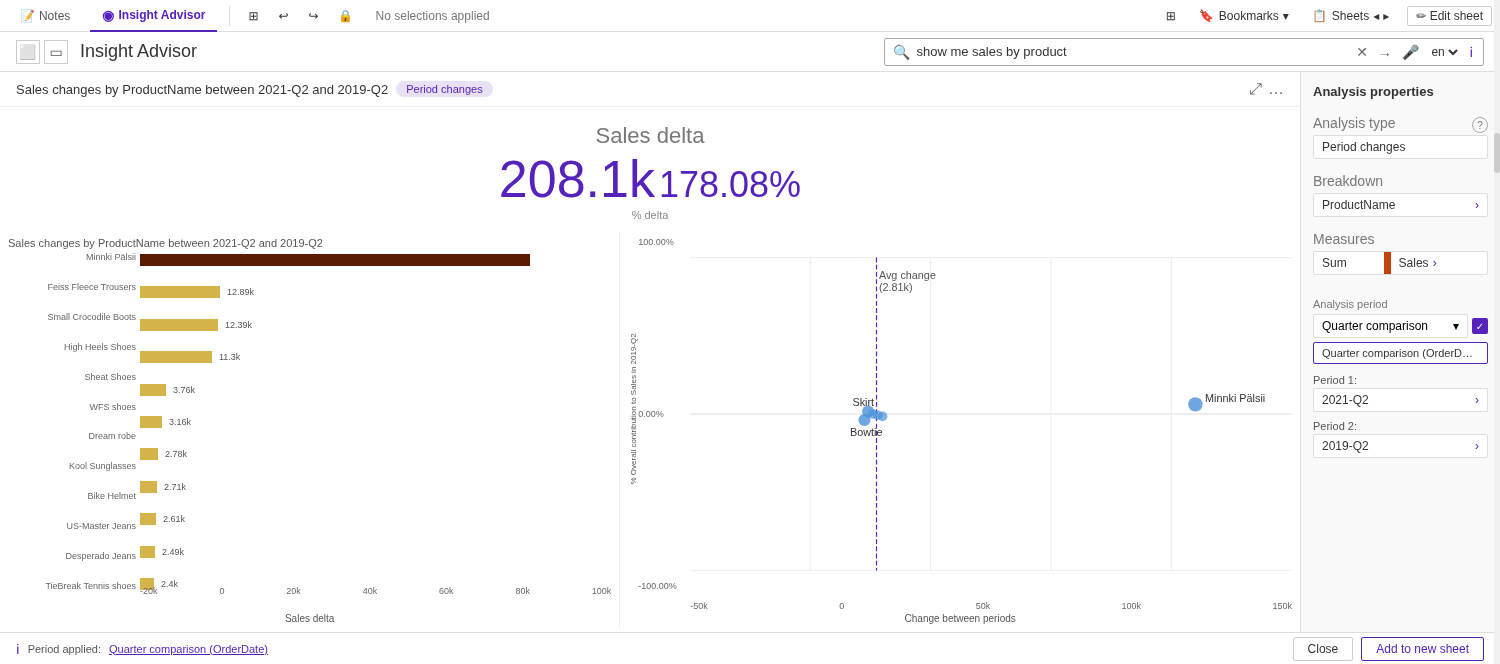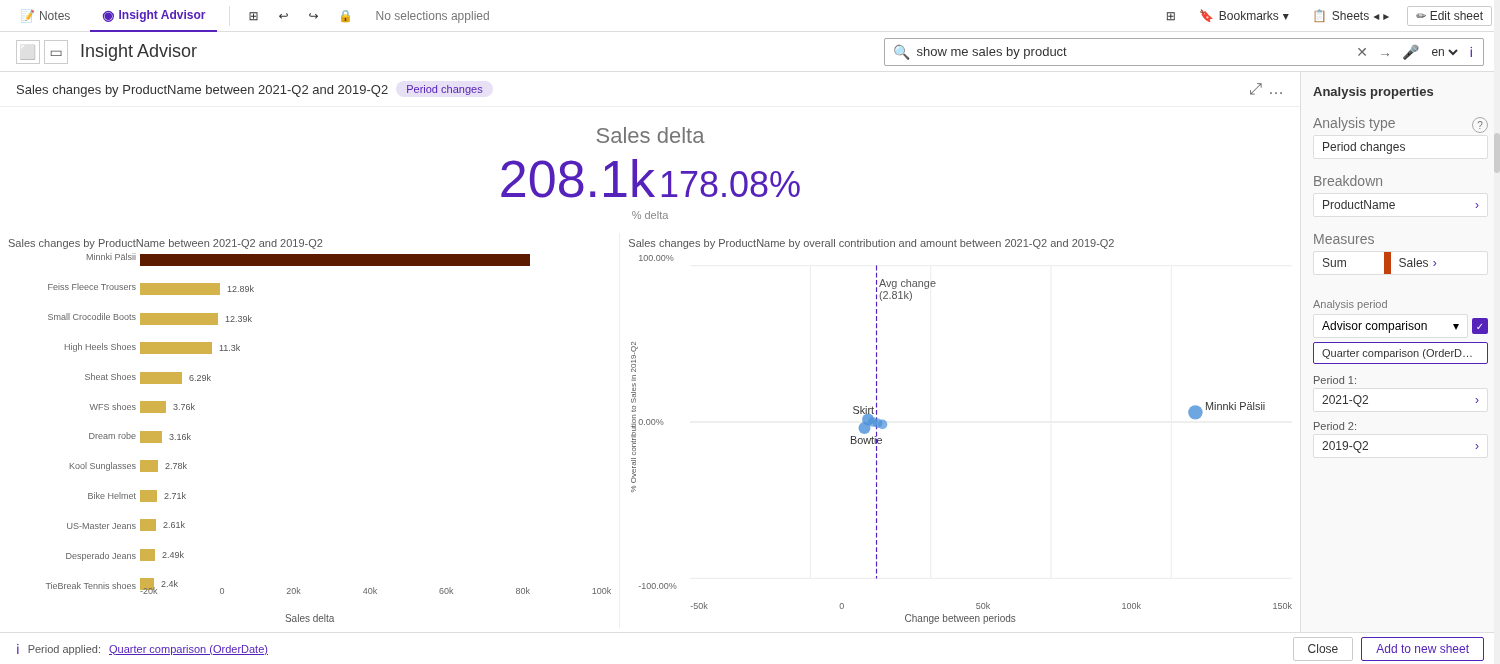--- a/index.html
+++ b/index.html
@@ -399,24 +399,20 @@
             </div>
             <div class="bar-row">
               <div class="bar" style="width:78px; background:#d4b44a;"></div>
               <span class="bar-value">12.39k</span>
             </div>
             <div class="bar-row">
               <div class="bar" style="width:72px; background:#d4b44a;"></div>
               <span class="bar-value">11.3k</span>
             </div>
             <div class="bar-row">
-              <div class="bar" style="width:42px; background:#d4b44a;"></div>
-              <span class="bar-value">6.29k</span>
-            </div>
-            <div class="bar-row">
               <div class="bar" style="width:26px; background:#d4b44a;"></div>
               <span class="bar-value">3.76k</span>
             </div>
             <div class="bar-row">
               <div class="bar" style="width:22px; background:#d4b44a;"></div>
               <span class="bar-value">3.16k</span>
             </div>
             <div class="bar-row">
               <div class="bar" style="width:18px; background:#d4b44a;"></div>
               <span class="bar-value">2.78k</span>
@@ -446,21 +442,20 @@
               <span style="font-size:9px;color:#666;">60k</span>
               <span style="font-size:9px;color:#666;">80k</span>
               <span style="font-size:9px;color:#666;">100k</span>
             </div>
           </div>
         </div>
         <div class="x-axis-title">Sales delta</div>
       </div>
 
       <div class="chart-right">
-        <div class="chart-section-title">Sales changes by ProductName by overall contribution and amount between 2021-Q2 and 2019-Q2</div>
         <div style="display:flex; flex:1; position:relative;">
 
           <div style="width:10px; display:flex; align-items:center; justify-content:center;">
             <span style="font-size:8px; color:#555; white-space:nowrap; transform:rotate(-90deg); width:120px; text-align:center; display:block;">
               % Overall contribution to Sales in 2019-Q2
             </span>
           </div>
 
           <div style="width:52px; display:flex; flex-direction:column; justify-content:space-between; padding-bottom:20px;">
             <span style="font-size:9px;color:#666;">100.00%</span>
@@ -539,21 +534,21 @@
         <span>Sales</span>
         <span class="panel-chevron">›</span>
       </div>
     </div>
 
     <div style="display:flex; align-items:center; justify-content:space-between; margin-top:8px; margin-bottom:4px;">
       <span style="font-size:11px; color:#777;margin-top:11px;">Analysis period</span>
     </div>
     <div style="display:flex; align-items:center; gap:4px; margin-bottom:4px;">
       <div class="period-dropdown">
-        <span>Advisor comparison</span>
+        <span>Quarter comparison</span>
         <span>▾</span>
       </div>
       <div class="checkbox-blue">✓</div>
     </div>
 
     <div class="period-option">
       <span>Quarter comparison (OrderD…</span>
     </div>
 
     <div class="period-label">Period 1:</div>

